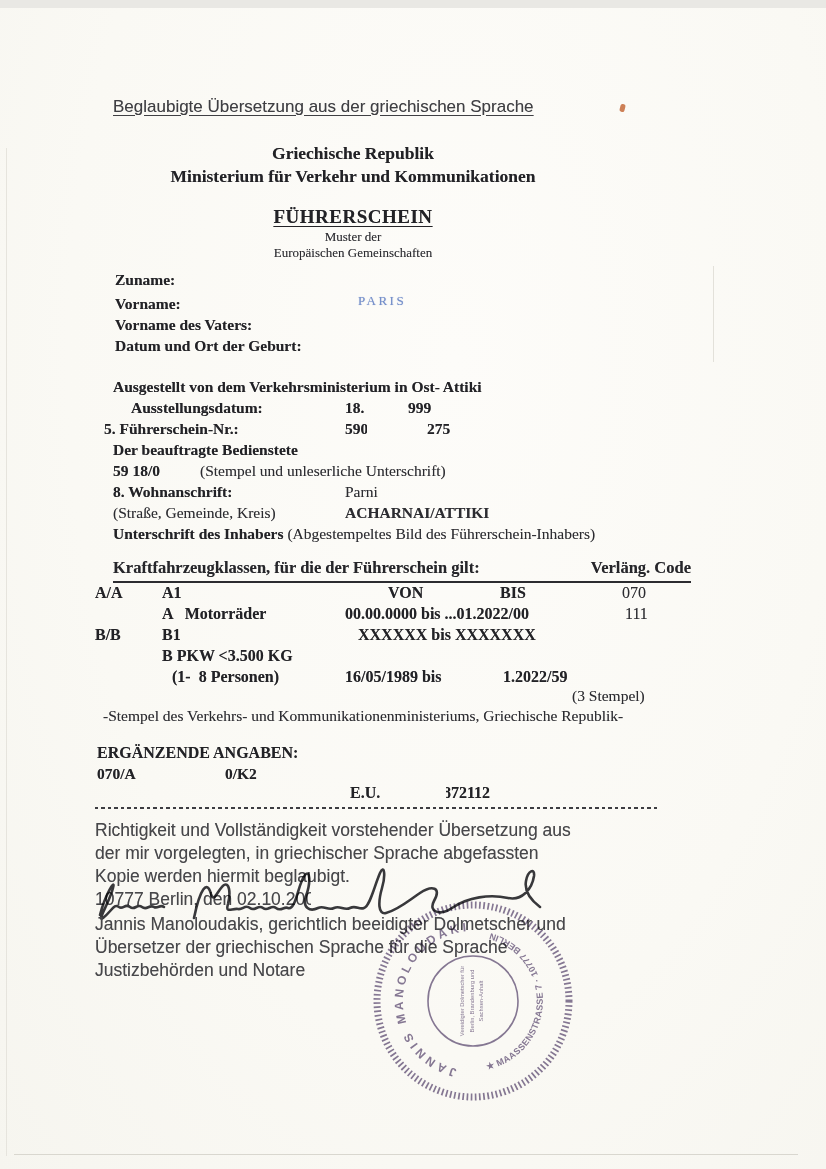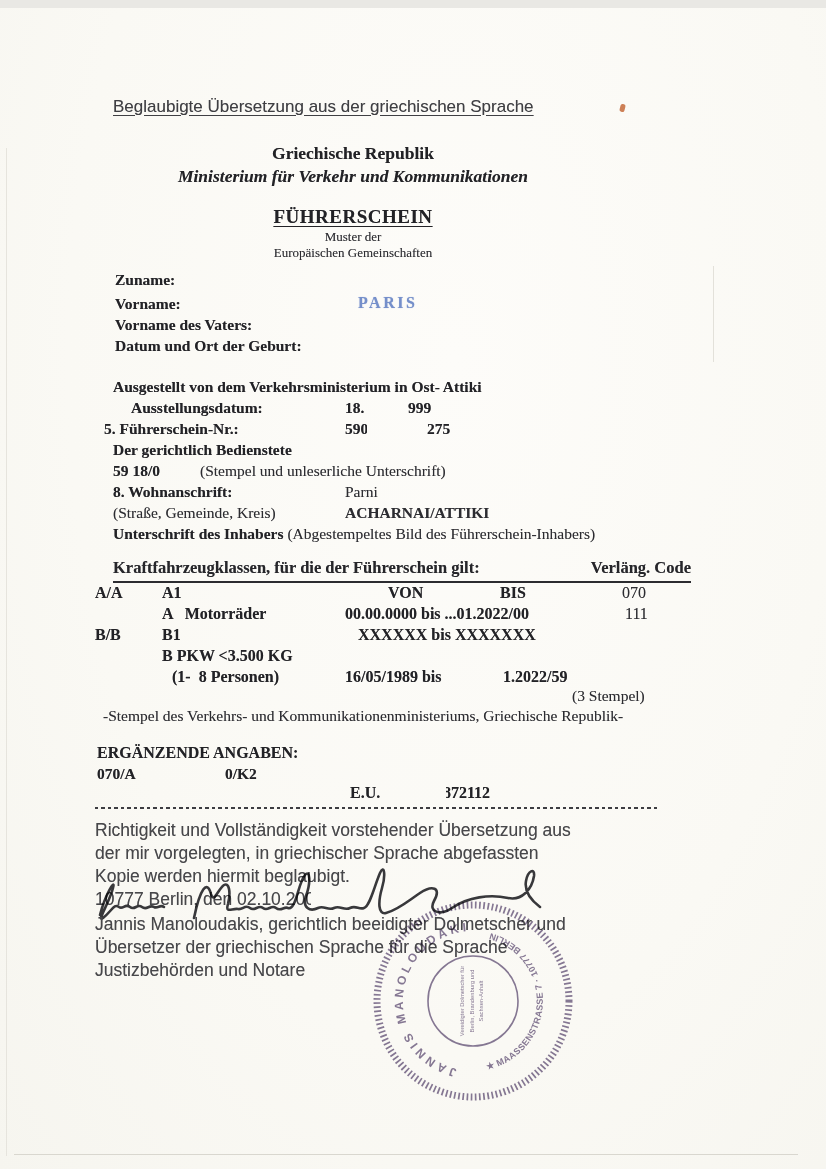--- a/index.html
+++ b/index.html
@@ -9,21 +9,21 @@
         font-family:"Liberation Serif", serif;color:#26262a;}
   .t{position:absolute;white-space:pre;line-height:1.15;}
   .serif-b{font-weight:bold;font-size:15.5px;color:#222226;text-shadow:0 0 .4px rgba(40,40,46,.45);}
   .serif-r{font-weight:normal;font-size:15.5px;color:#2c2c31;text-shadow:0 0 .4px rgba(40,40,46,.35);}
   .sans{font-family:"Liberation Sans", sans-serif;font-size:17.5px;color:#47474a;
         text-shadow:0 0 .4px rgba(60,60,64,.4);}
   .center{left:0;width:706px;text-align:center;}
   .u{text-decoration:underline;text-underline-offset:3px;}
   .title{font-size:19px;letter-spacing:.5px;}
   .small{font-size:13px;}
-  .paris{font-weight:bold;font-size:16px;letter-spacing:2.5px;color:#5878c0;opacity:.82;
+  .paris{font-weight:normal;font-size:13px;letter-spacing:2.5px;color:#5878c0;opacity:.82;
          text-shadow:0 0 1px rgba(88,120,192,.6);}
   .tbl{font-size:16px;}
   .classes-head{position:absolute;left:113px;top:550px;width:578px;display:flex;
         justify-content:space-between;border-bottom:2px solid #2c2c30;padding-bottom:3px;
         font-weight:bold;font-size:16.5px;text-shadow:0 0 .4px rgba(40,40,46,.45);}
   .dashes{position:absolute;left:95px;top:799px;width:562px;height:2px;
         background:repeating-linear-gradient(90deg,#3d3d42 0 3.5px,transparent 3.5px 6.5px);}
   .cutL{display:inline-block;width:6px;overflow:hidden;vertical-align:bottom;}
   .cutR{display:inline-block;width:5px;overflow:hidden;direction:rtl;vertical-align:bottom;}
   .red-mark{position:absolute;left:620px;top:96px;width:5px;height:8px;border-radius:2px;
@@ -40,39 +40,39 @@
 
 <div class="page">
 
   <div class="edge-left"></div>
   <div class="edge-bottom"></div>
   <div class="edge-right-val"></div>
   <div class="red-mark"></div>
 
   <div class="t sans u" style="left:113px;top:89px;font-size:17px;color:#3f3f43;">Beglaubigte Übersetzung aus der griechischen Sprache</div>
   <div class="t serif-b center" style="top:135px;font-size:17.5px;">Griechische Republik</div>
-  <div class="t serif-b center" style="top:158px;font-size:17.5px;font-style:italic;">Ministerium für Verkehr und Kommunikationen</div>
+  <div class="t serif-b center" style="top:158px;font-size:17.5px;">Ministerium für Verkehr und Kommunikationen</div>
   <div class="t serif-b center u title" style="top:198px;">FÜHRERSCHEIN</div>
   <div class="t serif-r center small" style="top:222px;">Muster der</div>
   <div class="t serif-r center small" style="top:238px;">Europäischen Gemeinschaften</div>
 
   <div class="t serif-b" style="left:115px;top:263px;">Zuname:</div>
   <div class="t serif-b" style="left:115px;top:287px;">Vorname:</div>
   <div class="t paris" style="left:358px;top:286px;position:absolute;white-space:pre;">PARIS</div>
   <div class="t serif-b" style="left:115px;top:308px;">Vorname des Vaters:</div>
   <div class="t serif-b" style="left:115px;top:329px;">Datum und Ort der Geburt:</div>
 
   <div class="t serif-b" style="left:113px;top:370px;">Ausgestellt von dem Verkehrsministerium in Ost- Attiki</div>
   <div class="t serif-b" style="left:131px;top:391px;">Ausstellungsdatum:</div>
   <div class="t serif-b" style="left:345px;top:391px;">18.</div>
   <div class="t serif-b" style="left:408px;top:391px;">999</div>
   <div class="t serif-b" style="left:104px;top:412px;">5. Führerschein-Nr.:</div>
   <div class="t serif-b" style="left:345px;top:412px;"><span>59</span><span class="cutL">0</span></div>
   <div class="t serif-b" style="left:427px;top:412px;">275</div>
-  <div class="t serif-b" style="left:113px;top:433px;">Der gerichtlich Bedienstete</div>
+  <div class="t serif-b" style="left:113px;top:433px;">Der beauftragte Bedienstete</div>
   <div class="t serif-b" style="left:113px;top:454px;">59 18/0</div>
   <div class="t serif-r" style="left:200px;top:454px;">(Stempel und unleserliche Unterschrift)</div>
   <div class="t serif-b" style="left:113px;top:475px;">8. Wohnanschrift:</div>
   <div class="t serif-r" style="left:345px;top:475px;">Parni</div>
   <div class="t serif-r" style="left:113px;top:496px;">(Straße, Gemeinde, Kreis)</div>
   <div class="t serif-r" style="left:345px;top:496px;font-weight:bold;">ACHARNAI/ATTIKI</div>
   <div class="t" style="left:113px;top:517px;"><span class="serif-b">Unterschrift des Inhabers</span><span class="serif-r"> (Abgestempeltes Bild des Führerschein-Inhabers)</span></div>
 
   <div class="classes-head">
     <span>Kraftfahrzeugklassen, für die der Führerschein gilt:</span>

